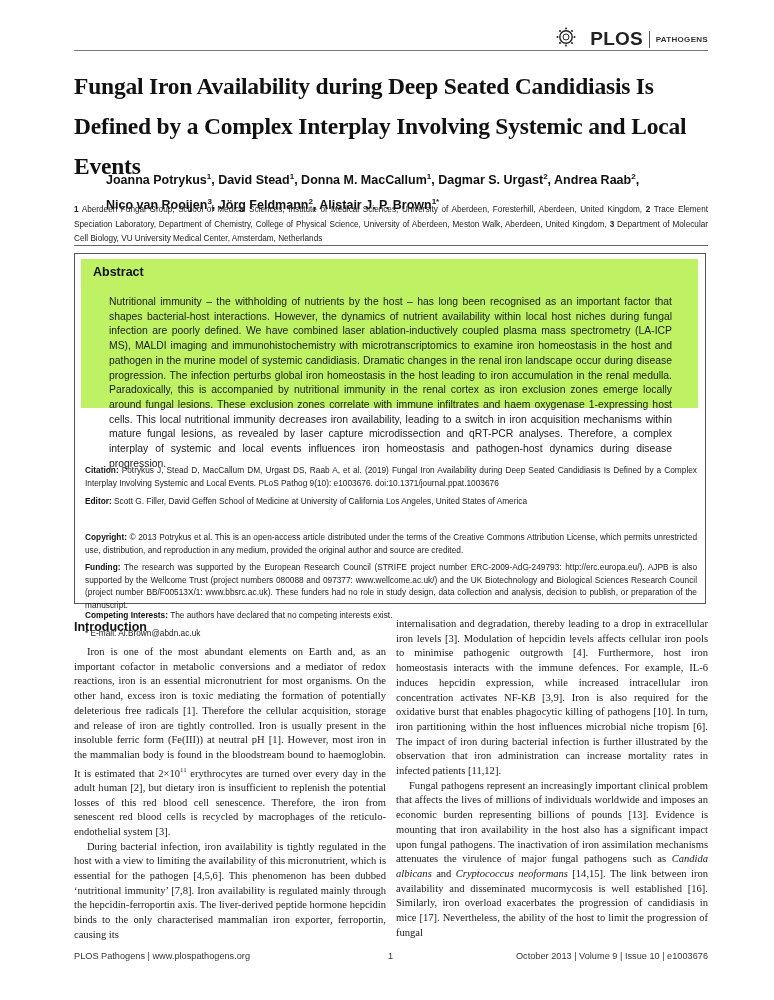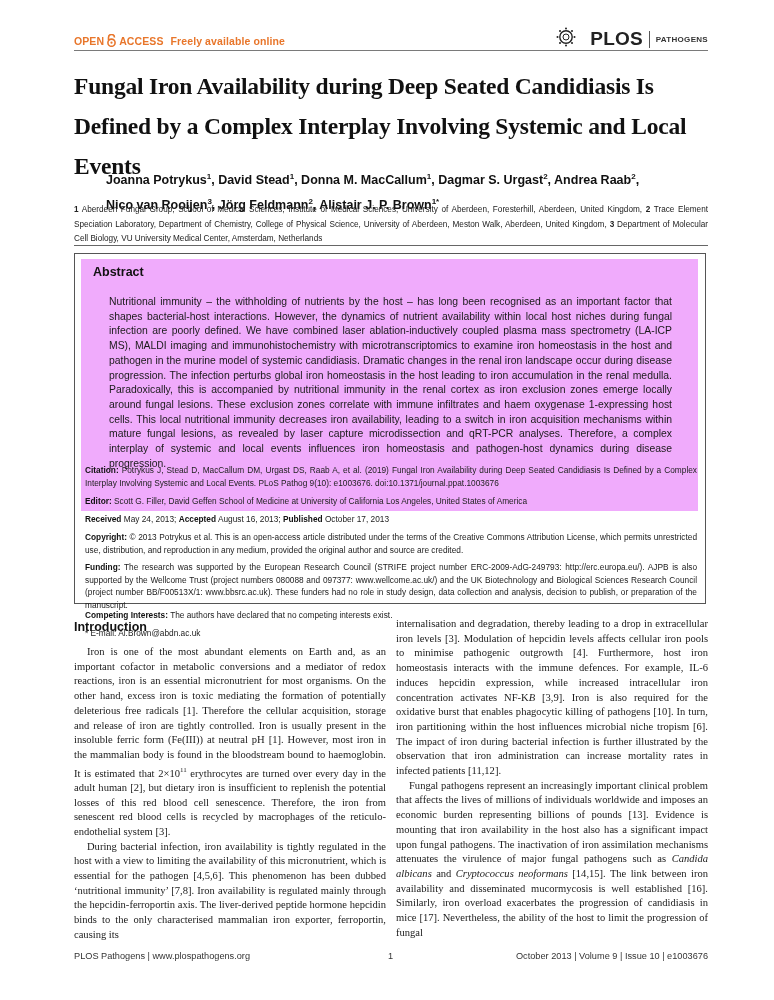--- a/index.html
+++ b/index.html
@@ -19,21 +19,21 @@
   h1.title { position: absolute; left: 74px; top: 66px; width: 640px; margin: 0; font-size: 23.5px; line-height: 40px; font-weight: bold; color: #111; letter-spacing: -0.2px; font-family: Liberation Serif, serif; }
 
   .authors { position: absolute; left: 74px; top: 166px; width: 640px; font-size: 12.5px; line-height: 21px; font-weight: bold; color: #111; margin-left: 32px; }
   .authors sup { font-size: 8px; }
   .affil { position: absolute; left: 74px; top: 203px; width: 634px; font-size: 8.2px; line-height: 14.5px; color: #222; text-align: justify; }
   .affil b { font-weight: bold; }
   .rule1 { position: absolute; left: 74px; top: 245px; width: 634px; height: 1px; background: #666; }
 
   
   .infobox { position: absolute; left: 74px; top: 253px; width: 632px; height: 351px; border: 1.5px solid #555; box-sizing: border-box; }
-  .abstract { position: absolute; left: 6px; top: 5px; width: 617px; height: 252px; background: #f0abfc; padding: 6px 10px 0 12px; box-sizing: border-box; }
+  .abstract { position: absolute; left: 6px; top: 5px; width: 617px; height: 149px; background: #bef264; padding: 6px 10px 0 12px; box-sizing: border-box; }
   .abstract h2 { margin: 0 0 4px 0; font-size: 12.5px; font-weight: bold; color: #111; }
   .abstract p { margin: 16px; font-size: 10.4px; line-height: 14.7px; text-align: justify; color: #1a1a1a; }
 
   .meta { position: absolute; left: 10px; width: 612px; font-size: 8.3px; line-height: 12.6px; text-align: justify; color: #222; }
   .meta b { font-weight: bold; color: #111; }
 
   
   .intro-h { position: absolute; left: 74px; top: 620px; font-size: 12.5px; font-weight: bold; color: #111; margin: 0; }
   .col { position: absolute; width: 312px; font-size: 10.55px; line-height: 14.7px; text-align: justify; color: #1a1a1a; }
   .col p { margin: 0; text-indent: 13px; }
@@ -43,28 +43,20 @@
 
   .footer { position: absolute; left: 74px; top: 951px; width: 634px; font-size: 9.2px; color: #333; white-space: nowrap; }
   .footer .l { position: absolute; left: 0; }
   .footer .c { position: absolute; left: 314px; }
   .footer .r { position: absolute; right: 0; margin-left: 20px; }
 </style>
 </head>
 <body class="sans">
 
 <div class="topbar">
-  <div class="oa sans">
-    <span>OPEN</span><span class="lock"><svg width="11" height="13" viewBox="0 0 11 13">
-          <path d="M2.5 6 V3.5 a3 3 0 0 1 6 0" fill="none" stroke="#e8762b" stroke-width="1.6"></path>
-          <circle cx="5.5" cy="8.7" r="3.6" fill="none" stroke="#e8762b" stroke-width="1.6"></circle>
-          <circle cx="5.5" cy="8.7" r="1.1" fill="#e8762b"></circle>
-        </svg></span><span>ACCESS</span>
-    <span style="margin-left:4px">Freely available online</span>
-  </div>
   <div class="plos">
     <span><svg width="20" height="20" viewBox="0 0 20 20">
           <circle cx="10" cy="10" r="6.2" fill="none" stroke="#222" stroke-width="1.4"></circle>
           <circle cx="10" cy="10" r="3" fill="none" stroke="#222" stroke-width="1"></circle>
           <g fill="#222">
             <circle cx="10" cy="1.5" r="1"></circle>
             <circle cx="16" cy="4" r="1"></circle>
             <circle cx="18.5" cy="10" r="1"></circle>
             <circle cx="16" cy="16" r="1"></circle>
             <circle cx="10" cy="18.5" r="1"></circle>
@@ -104,25 +96,20 @@
     <h2>Abstract</h2>
     <p>Nutritional immunity – the withholding of nutrients by the host – has long been recognised as an important factor that shapes bacterial-host interactions. However, the dynamics of nutrient availability within local host niches during fungal infection are poorly defined. We have combined laser ablation-inductively coupled plasma mass spectrometry (LA-ICP MS), MALDI imaging and immunohistochemistry with microtranscriptomics to examine iron homeostasis in the host and pathogen in the murine model of systemic candidiasis. Dramatic changes in the renal iron landscape occur during disease progression. The infection perturbs global iron homeostasis in the host leading to iron accumulation in the renal medulla. Paradoxically, this is accompanied by nutritional immunity in the renal cortex as iron exclusion zones emerge locally around fungal lesions. These exclusion zones correlate with immune infiltrates and haem oxygenase 1-expressing host cells. This local nutritional immunity decreases iron availability, leading to a switch in iron acquisition mechanisms within mature fungal lesions, as revealed by laser capture microdissection and qRT-PCR analyses. Therefore, a complex interplay of systemic and local events influences iron homeostasis and pathogen-host dynamics during disease progression.</p>
   </div>
 
   <div class="meta sans" style="top:210px">
     <b>Citation:</b> <span>Potrykus J, Stead D, MacCallum DM, Urgast DS, Raab A, et al. (2019) Fungal Iron Availability during Deep Seated Candidiasis Is Defined by a Complex Interplay Involving Systemic and Local Events. PLoS Pathog 9(10): e1003676. doi:10.1371/journal.ppat.1003676</span>
   </div>
   <div class="meta sans" style="top:241px">
     <b>Editor:</b> <span>Scott G. Filler, David Geffen School of Medicine at University of California Los Angeles, United States of America</span>
   </div>
-  <div class="meta sans" style="top:259px">
-    <b>Received</b> <span>May 24, 2013;</span>
-    <b>Accepted</b> <span>August 16, 2013;</span>
-    <b>Published</b> <span>October 17, 2013</span>
-  </div>
   <div class="meta sans" style="top:277px">
     <b>Copyright:</b> <span>© 2013 Potrykus et al. This is an open-access article distributed under the terms of the Creative Commons Attribution License, which permits unrestricted use, distribution, and reproduction in any medium, provided the original author and source are credited.</span>
   </div>
   <div class="meta sans" style="top:307px">
     <b>Funding:</b> <span>The research was supported by the European Research Council (STRIFE project number ERC-2009-AdG-249793: http://erc.europa.eu/). AJPB is also supported by the Wellcome Trust (project numbers 080088 and 097377: www.wellcome.ac.uk/) and the UK Biotechnology and Biological Sciences Research Council (project number BB/F00513X/1: www.bbsrc.ac.uk). These funders had no role in study design, data collection and analysis, decision to publish, or preparation of the manuscript.</span>
   </div>
   <div class="meta sans" style="top:355px">
     <b>Competing Interests:</b> <span>The authors have declared that no competing interests exist.</span>
   </div>
   <div class="meta sans" style="top:373px">

